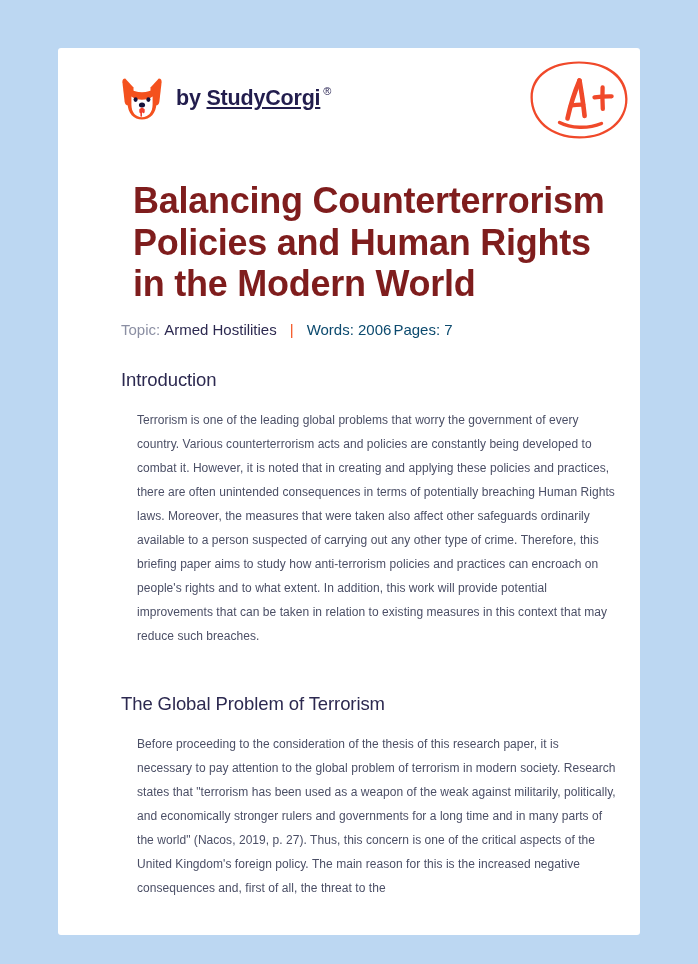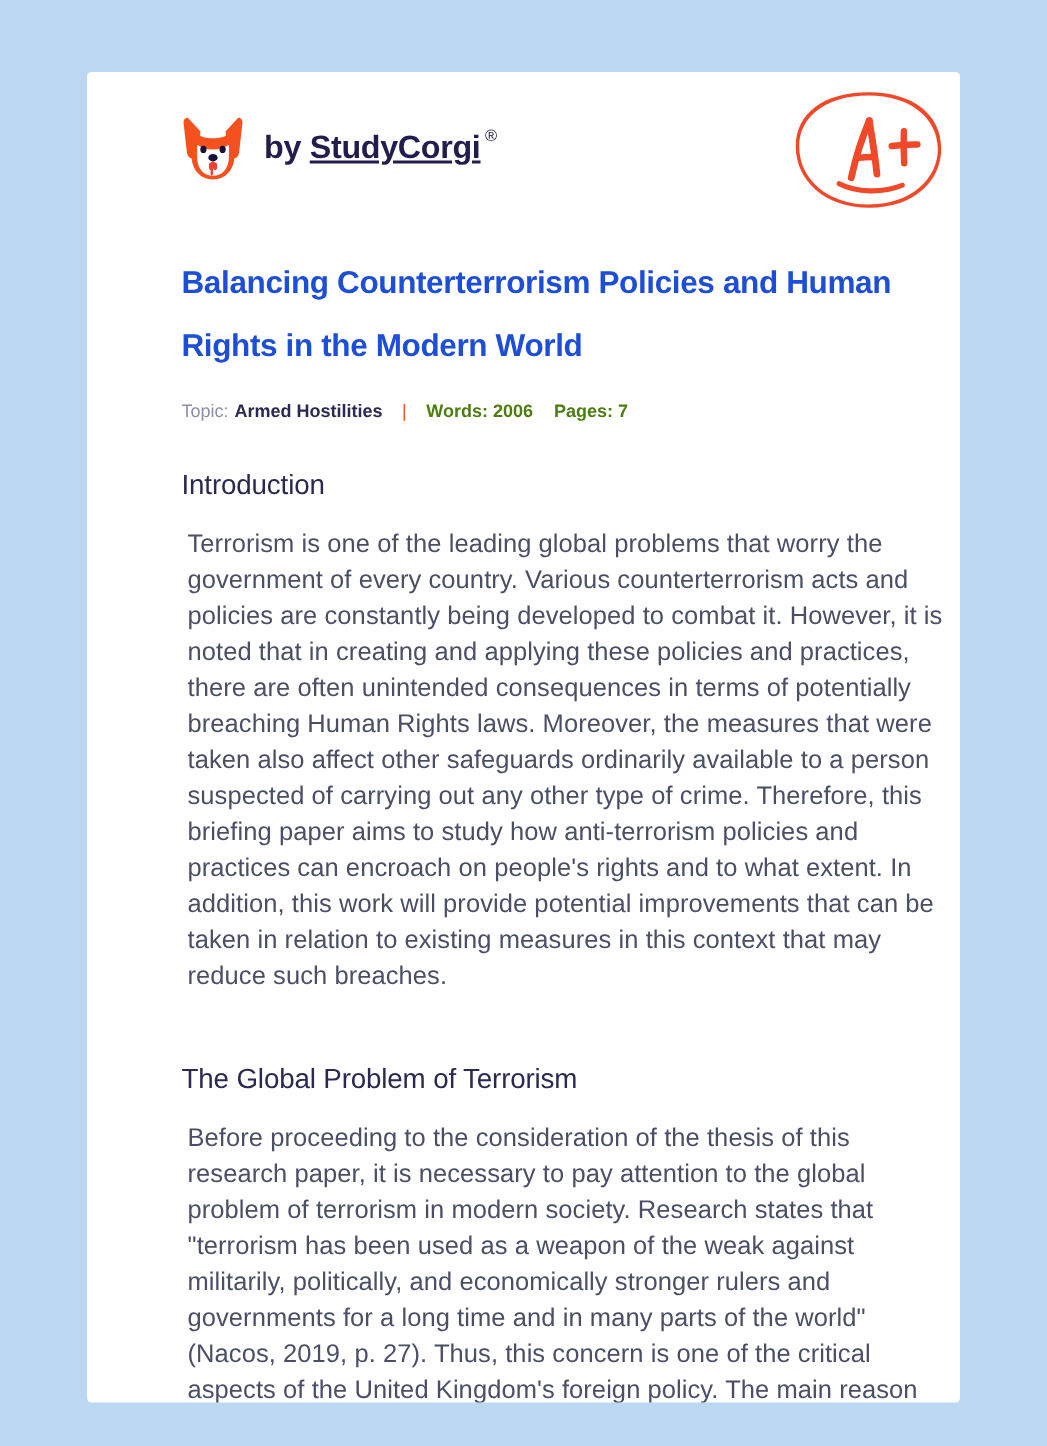--- a/index.html
+++ b/index.html
@@ -86,61 +86,61 @@
 
   
   #article {
     position: absolute;
     left: 63px;
     top: 120px;
     width: 512px;
   }
 
   #doc-title {
-    margin: 0;
-    color: #1d4ed8;
-    font-size: 21px;
+    margin: 12px;
+    color: #7f1d1d;
+    font-size: 36px;
     line-height: 41.5px;
     font-weight: 700;
     letter-spacing: -0.25px;
     max-width: 496px;
   }
 
   #doc-meta {
     margin-top: 17px;
-    font-size: 12px;
+    font-size: 15px;
     line-height: 1;
     color: #8b8fa3;
     white-space: nowrap;
     display: flex;
     align-items: flex-end;
   }
   #doc-meta .meta-label { color: #8b8fa3; font-weight: 400; }
-  #doc-meta .meta-strong { color: #2c2950; font-weight: 700; margin-left: 4px; }
+  #doc-meta .meta-strong { color: #2c2950; font-weight: 400; margin-left: 4px; }
   #doc-meta .meta-sep { color: #f4511e; margin: 0 13px; font-weight: 400; }
-  #doc-meta .meta-item { color: #4d7c0f; font-weight: 700; }
-  #doc-meta .meta-item + .meta-item { margin-left: 14px; }
+  #doc-meta .meta-item { color: #0c4a6e; font-weight: 400; }
+  #doc-meta .meta-item + .meta-item { margin-left: 2px; }
 
   h2.section-heading {
     margin: 0;
     color: #2c2950;
     font-size: 18.5px;
     font-weight: 400;
     line-height: 1.2;
     letter-spacing: -0.1px;
   }
 
   #section-intro-heading { margin-top: 32px; }
   #section-global-heading { margin-top: 45px; }
 
   p.body-paragraph {
-    margin: 4px;
+    margin: 16px;
     margin-top: 17px;
     color: #4b4f66;
-    font-size: 17px;
+    font-size: 12px;
     line-height: 24px;
     letter-spacing: 0.05px;
   }
 </style>
 </head>
 <body>
 
 <div id="page-sheet">
 
   <div id="doc-header">

